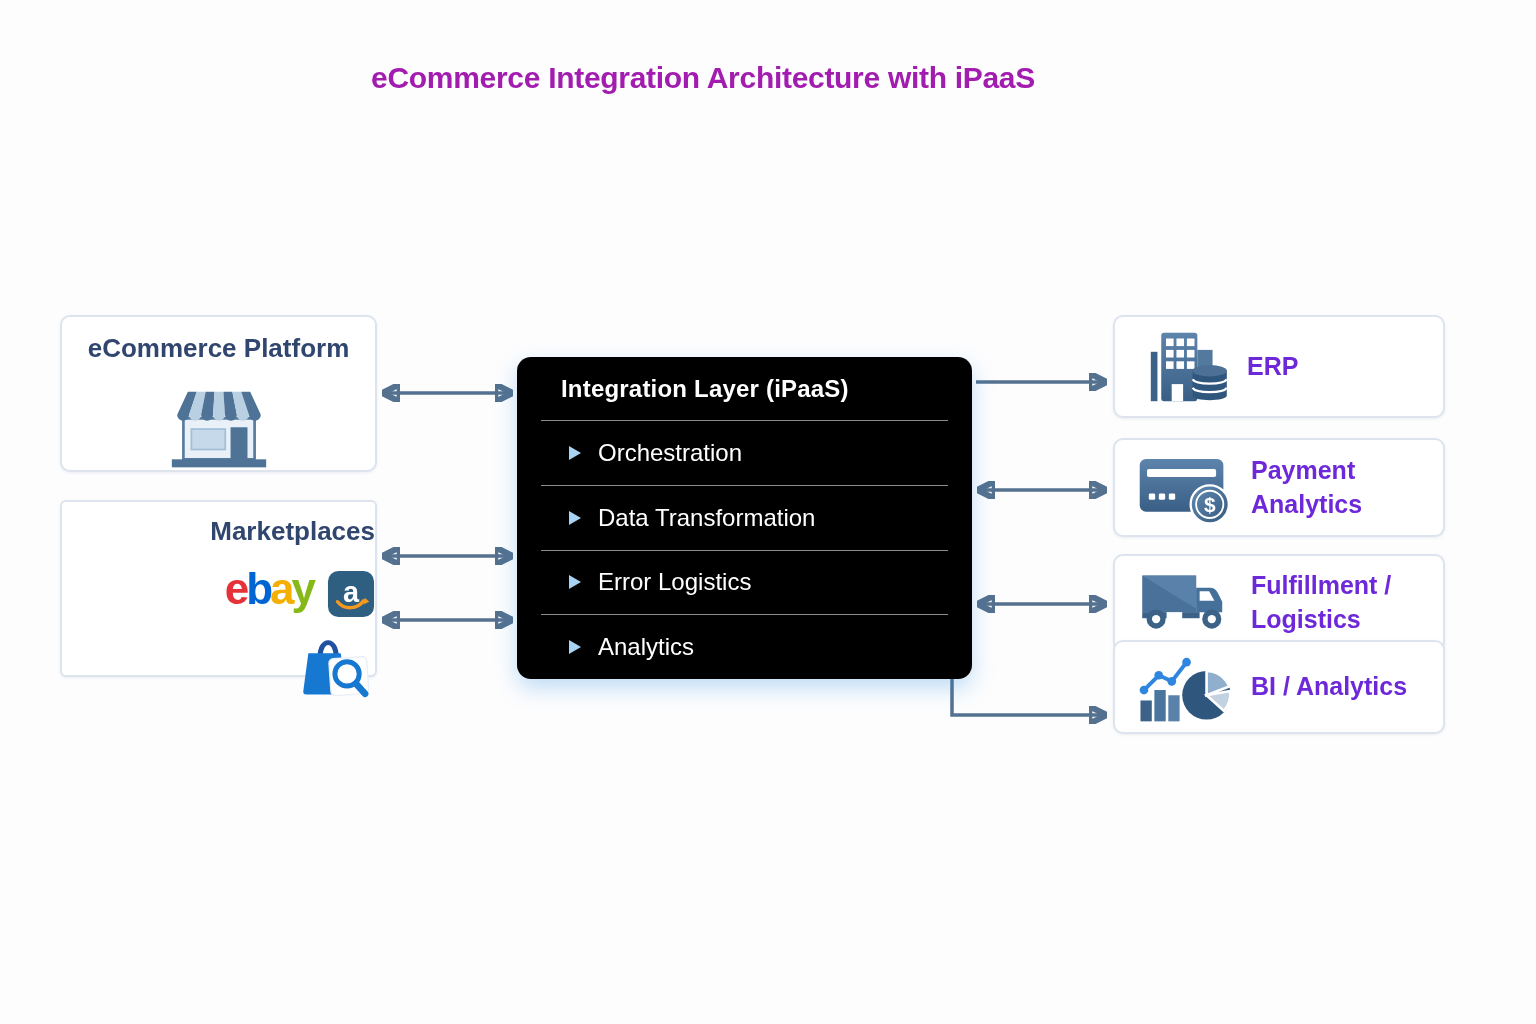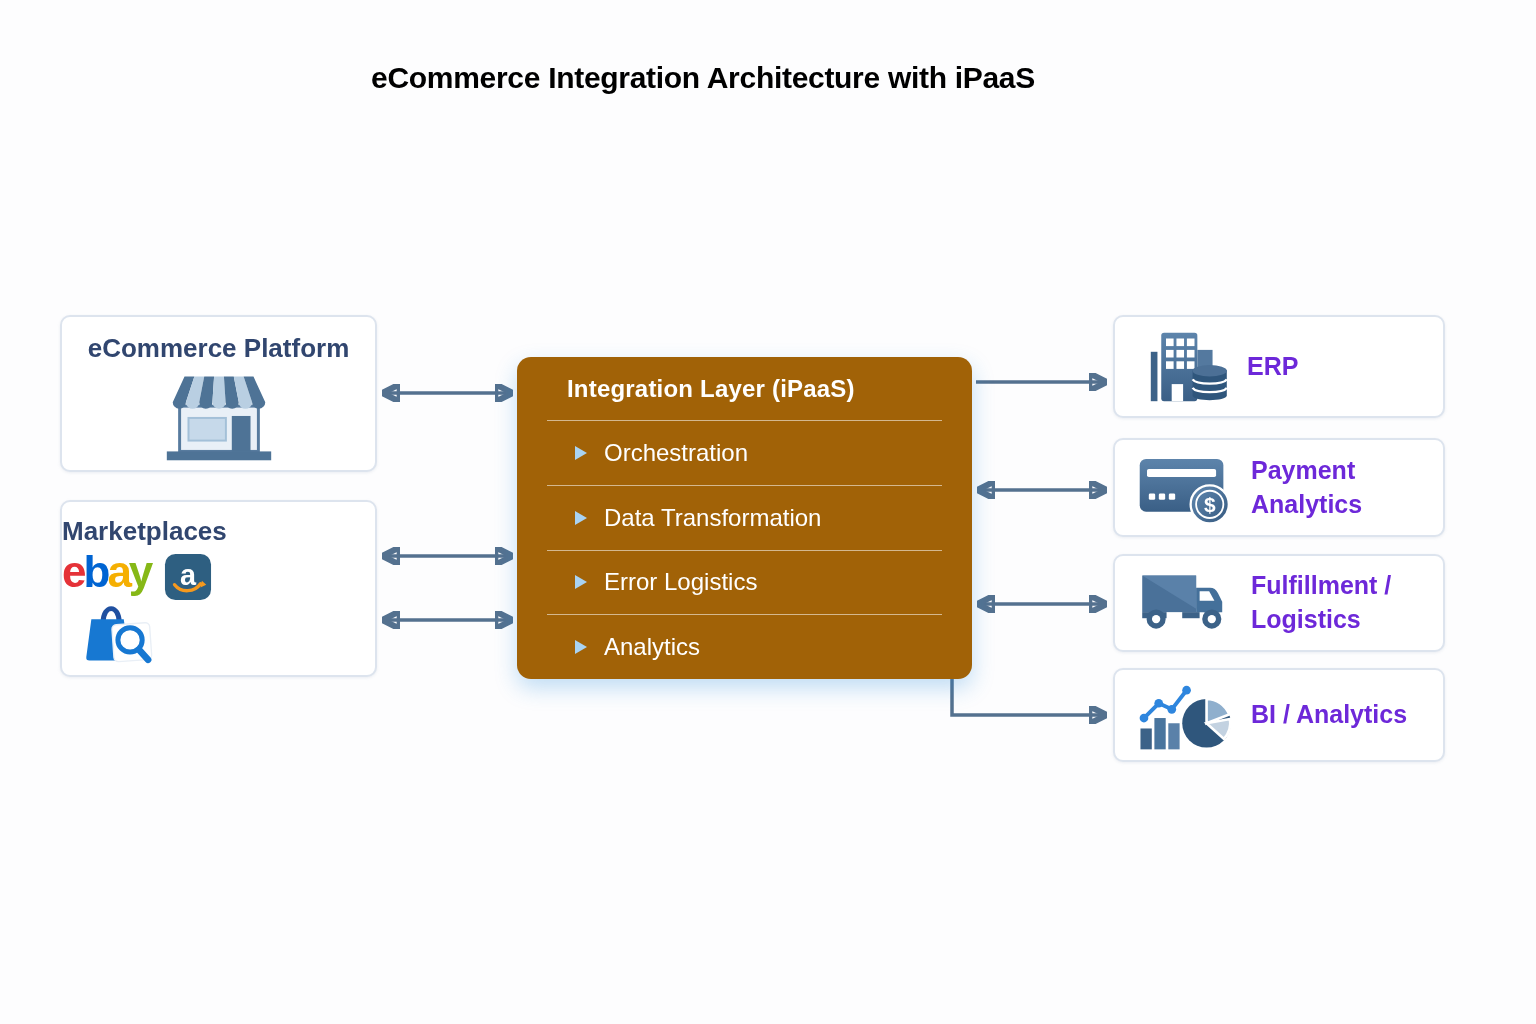--- a/index.html
+++ b/index.html
@@ -2,54 +2,54 @@
 <html><head>
 <meta charset="utf-8">
 <style>
   html,body{margin:0;padding:0;background:#ffffff;}
   #canvas{
     position:relative;width:1536px;height:1024px;background:#fdfdfe;
     font-family:"Liberation Sans",sans-serif;overflow:hidden;
   }
   .title{
     position:absolute;top:61px;left:703px;transform:translateX(-50%);
-    font-size:30px;font-weight:700;color:#000000;white-space:nowrap;letter-spacing:-0.3px;
+    font-size:30px;font-weight:700;color:#a21caf;white-space:nowrap;letter-spacing:-0.3px;
   }
   
   .node{
     position:absolute;background:#ffffff;border:2px solid #dde4ee;border-radius:10px;
-    box-shadow:0 1px 3px rgba(150,165,190,.18);box-sizing:border-box;
+    box-shadow:0 1px 3px rgba(150,165,190,.18);box-sizing:border-box;gap:17px;
   }
   .node-label{font-size:26px;font-weight:700;color:#31466f;}
   #node-ecommerce{left:60px;top:315px;width:317px;height:157px;display:flex;flex-direction:column;align-items:center;}
   #node-ecommerce .node-label{margin-top:16px;}
-  #node-marketplaces{left:60px;top:500px;width:317px;height:177px;display:flex;flex-direction:column;align-items:flex-start;}
+  #node-marketplaces{left:60px;top:500px;width:317px;height:177px;display:flex;flex-direction:column;align-items:flex-end;border-radius:6px;}
   #node-marketplaces .node-label{margin-top:14px;}
   .logo-row{display:flex;align-items:center;gap:14px;margin-top:5px;height:50px;}
   .ebay{font-family:Liberation Sans, sans-serif;font-size:44px;font-weight:700;letter-spacing:-3px;line-height:1;padding-bottom:10px;}
   .bag-wrap{margin-top:-8px;margin-left:14px;}
   
   #node-ipaas{
-    position:absolute;left:517px;top:357px;width:455px;height:322px;background:#a16207;
+    position:absolute;left:517px;top:357px;width:455px;height:322px;background:#000000;
     border-radius:14px;box-shadow:0 9px 22px rgba(33,137,220,.28);
-    padding:0 30px;box-sizing:border-box;display:flex;flex-direction:column;color:#ffffff;
+    padding:0 24px;box-sizing:border-box;display:flex;flex-direction:column;color:#ffffff;
   }
   .ipaas-title{height:63px;display:flex;align-items:center;font-size:24px;font-weight:700;padding-left:20px;letter-spacing:.2px;}
   .feat{flex:1;display:flex;align-items:center;border-top:1px solid rgba(255,255,255,.55);padding-left:28px;gap:17px;font-size:24px;font-weight:500;}
   .tri{width:0;height:0;border-left:12px solid #a9d3f2;border-top:7px solid transparent;border-bottom:7px solid transparent;flex:0 0 auto;}
   
   .rnode{
     position:absolute;left:1113px;width:332px;background:#ffffff;border:2px solid #dde4ee;border-radius:10px;
     box-shadow:0 1px 3px rgba(150,165,190,.18);display:flex;align-items:center;
     padding-left:22px;box-sizing:border-box;gap:14px;
   }
   #node-erp{top:315px;height:103px;}
   #node-payments{top:438px;height:99px;}
   #node-fulfillment{top:554px;height:98px;}
-  #node-bi{top:668px;height:94px;}
+  #node-bi{top:640px;height:94px;}
   .rlabel{font-size:25px;font-weight:700;color:#6d28d9;line-height:1.35;width:190px;}
   .ricon{flex:0 0 auto;display:flex;align-items:center;justify-content:center;}
   
   #arrows{position:absolute;left:0;top:0;pointer-events:none;}
   #arrows path{stroke:#54718f;stroke-width:3.5;fill:none;}
 </style>
 </head>
 <body>
 
 <div id="canvas">

